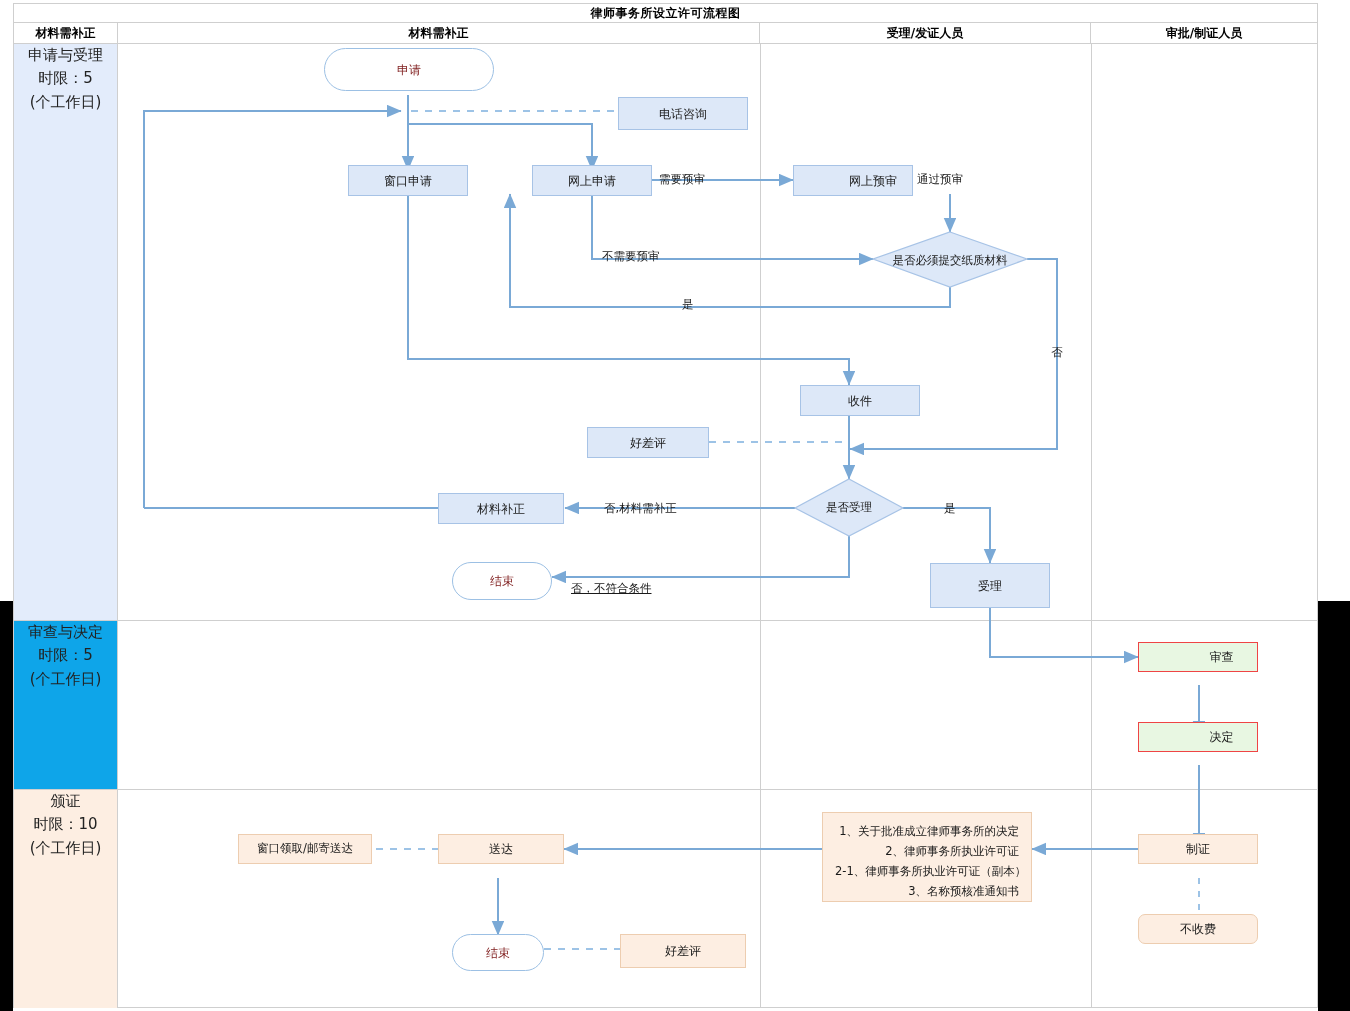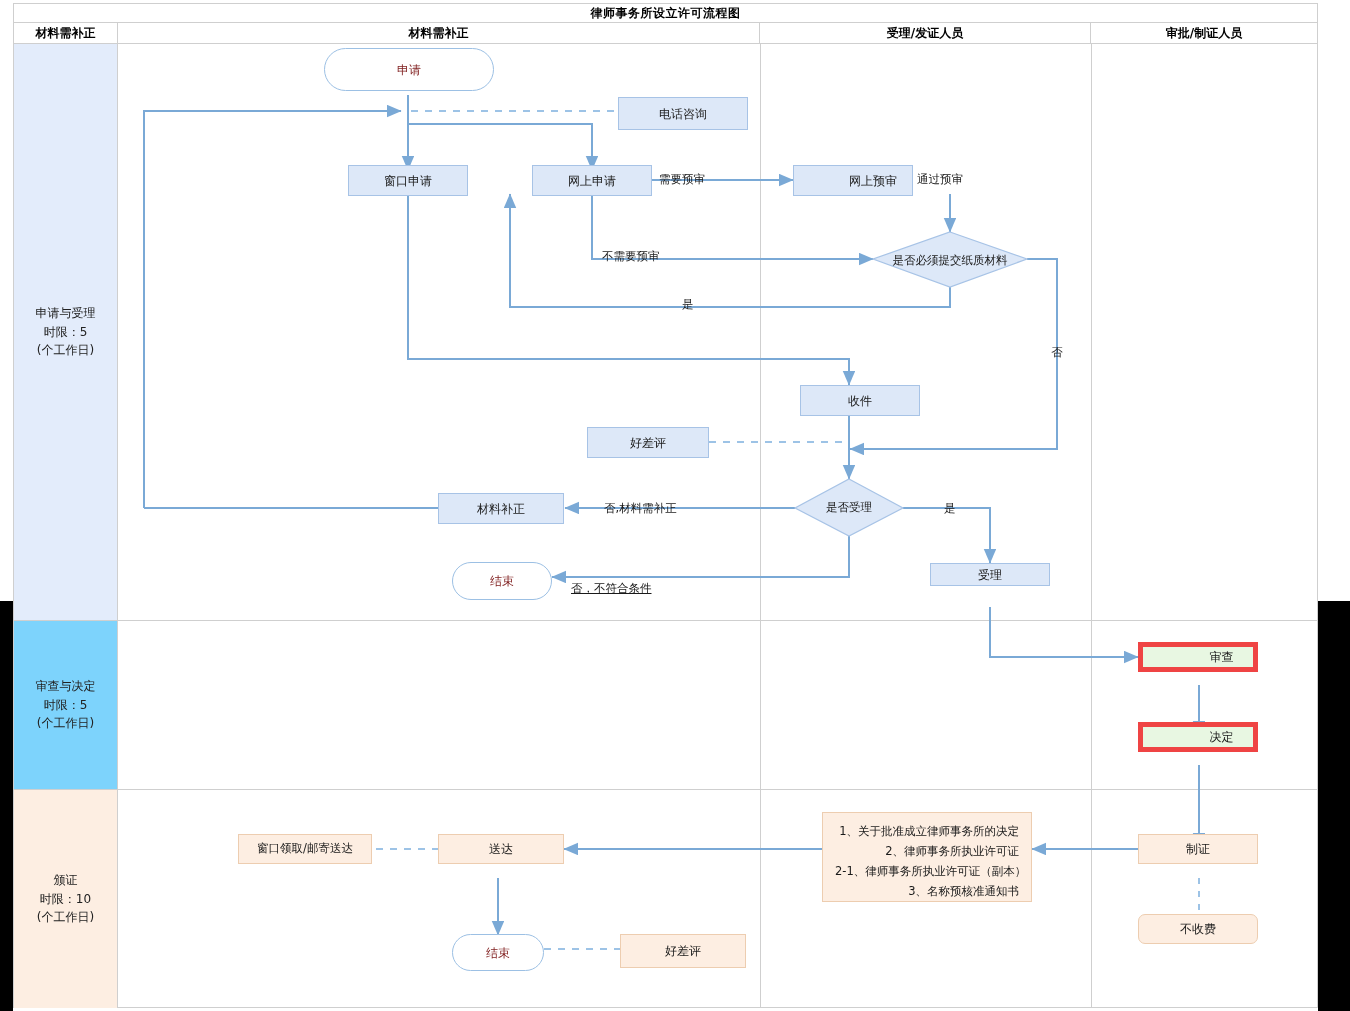--- a/index.html
+++ b/index.html
@@ -43,42 +43,42 @@
   
   .lane{position:absolute;left:0;width:100%;box-sizing:border-box;
         border-bottom:1px solid #cfcfcf;}
   #lane-1{top:40px;height:577px;}
   #lane-2{top:617px;height:169px;}
   #lane-3{top:786px;height:218px;border-bottom:none;}
 
   .stage-cell{
     position:absolute;left:0;top:0;width:104px;height:100%;
     border-right:1px solid #cfcfcf;box-sizing:border-box;
-    display:flex;align-items:center;justify-content:center;text-align:center;
-    font-size:12px;line-height:1.55;color:#222;
+    display:flex;align-items:flex-start;justify-content:center;text-align:center;
+    font-size:15px;line-height:1.55;color:#222;
   }
   #stage-1{background:#e3ecfb;}
-  #stage-2{background:#7dd3fc;}
+  #stage-2{background:#0ea5e9;}
   #stage-3{background:#fdeee2;}
 
   
   .vdiv{position:absolute;top:0;width:0;height:100%;border-left:1px solid #cfcfcf;}
   .v-accept{left:746px;}
   .v-approve{left:1077px;}
 
   
   #flow-svg{position:absolute;left:0;top:0;width:1305px;height:1005px;
             pointer-events:none;}
 
   
   .node{position:absolute;box-sizing:border-box;display:flex;
         align-items:center;justify-content:center;text-align:center;
         font-size:12px;line-height:1.5;}
   .rect-blue{background:#dde8f8;border:1px solid #a7c3e6;color:#1a1a1a;}
-  .rect-green{background:#e8f7e2;border:5px solid #ef4444;color:#1a1a1a;padding-left:47px;}
+  .rect-green{background:#e8f7e2;border:1px solid #ef4444;color:#1a1a1a;padding-left:47px;}
   .rect-peach{background:#fdeee2;border:1px solid #edcdb0;color:#1a1a1a;}
   .term{background:#ffffff;border:1.6px solid #9cc0e4;border-radius:22px;
         color:#7f1d1d;}
   .diamond-wrap{position:absolute;}
   .diamond-label{position:absolute;left:0;top:0;width:100%;height:100%;
         display:flex;align-items:center;justify-content:center;text-align:left;
         font-size:11.5px;line-height:1.45;color:#1a1a1a;}
   .doc-note{position:absolute;background:#fdeee2;border:1px solid #edcdb0;
         box-sizing:border-box;font-size:11.5px;line-height:1.75;color:#1a1a1a;
         padding:8px 12px;text-align:left;}
@@ -231,21 +231,21 @@
   <div class="node rect-blue" style="left:573px;top:423px;width:122px;height:31px;">好差评</div>
 
   <div class="node rect-blue" style="left:424px;top:489px;width:126px;height:31px;">材料补正</div>
 
   <div class="diamond-wrap" style="left:781px;top:475px;width:108px;height:57px;">
     <div class="diamond-label">是否受理</div>
   </div>
 
   <div class="node term" style="left:438px;top:558px;width:100px;height:38px;">结束</div>
 
-  <div class="node rect-blue" style="left:916px;top:559px;width:120px;height:23px;">受理</div>
+  <div class="node rect-blue" style="left:916px;top:559px;width:120px;height:45px;">受理</div>
 
   <div class="node rect-green" style="left:1124px;top:638px;width:120px;height:30px;">审查</div>
 
   <div class="node rect-green" style="left:1124px;top:718px;width:120px;height:30px;">决定</div>
 
   <div class="node rect-peach" style="left:1124px;top:830px;width:120px;height:30px;">制证</div>
 
   <div class="node rect-peach" style="left:1124px;top:910px;width:120px;height:30px;border-radius:7px;">不收费</div>
 
   <div class="node rect-peach" style="left:224px;top:830px;width:134px;height:30px;font-size:11.5px;">窗口领取/邮寄送达</div>

